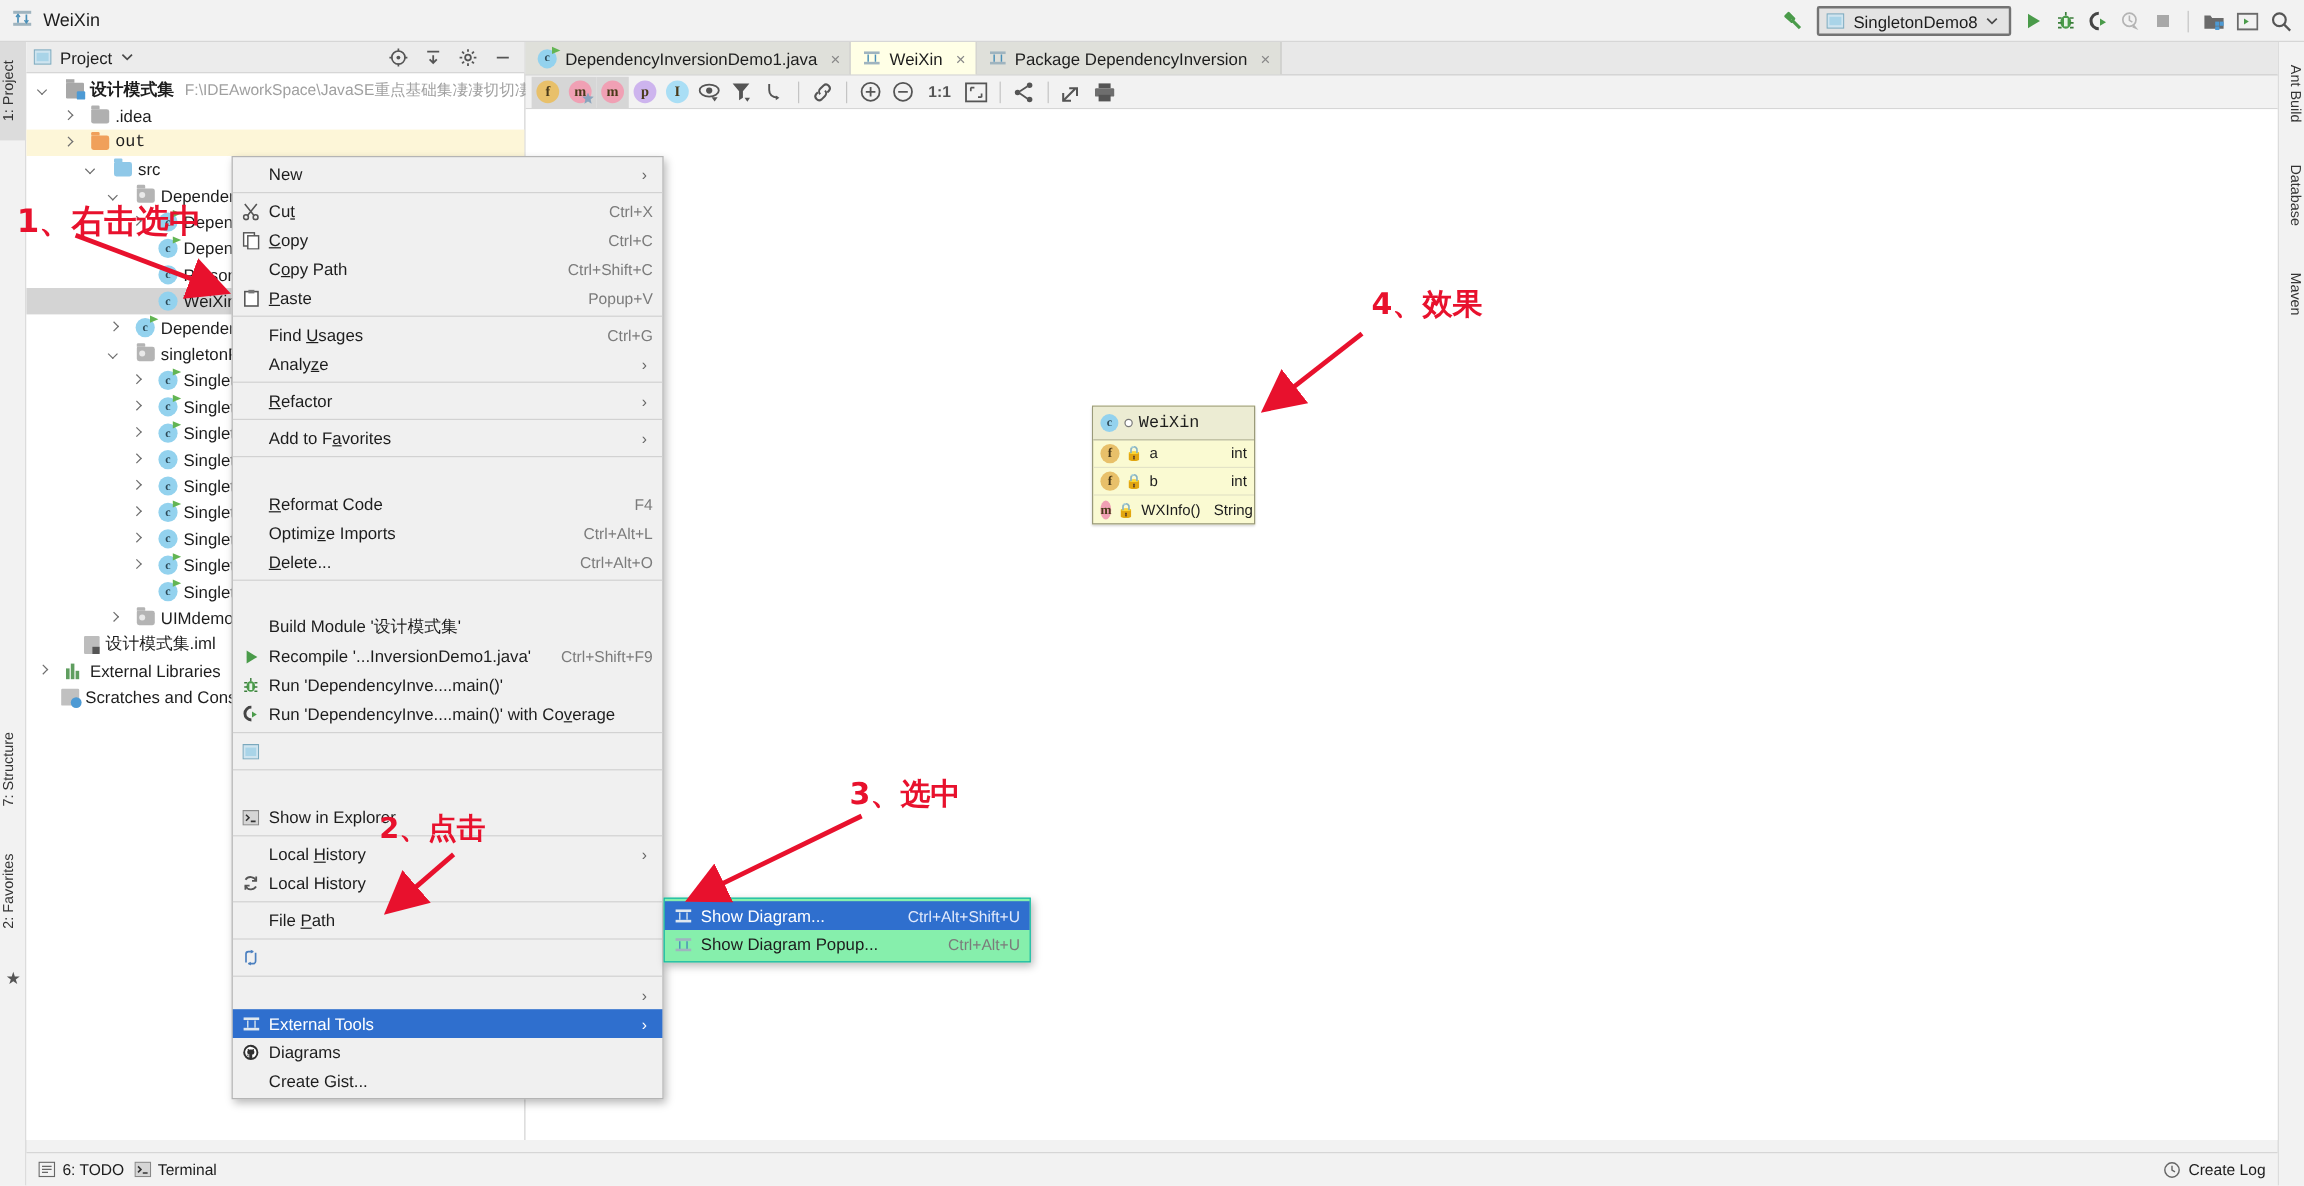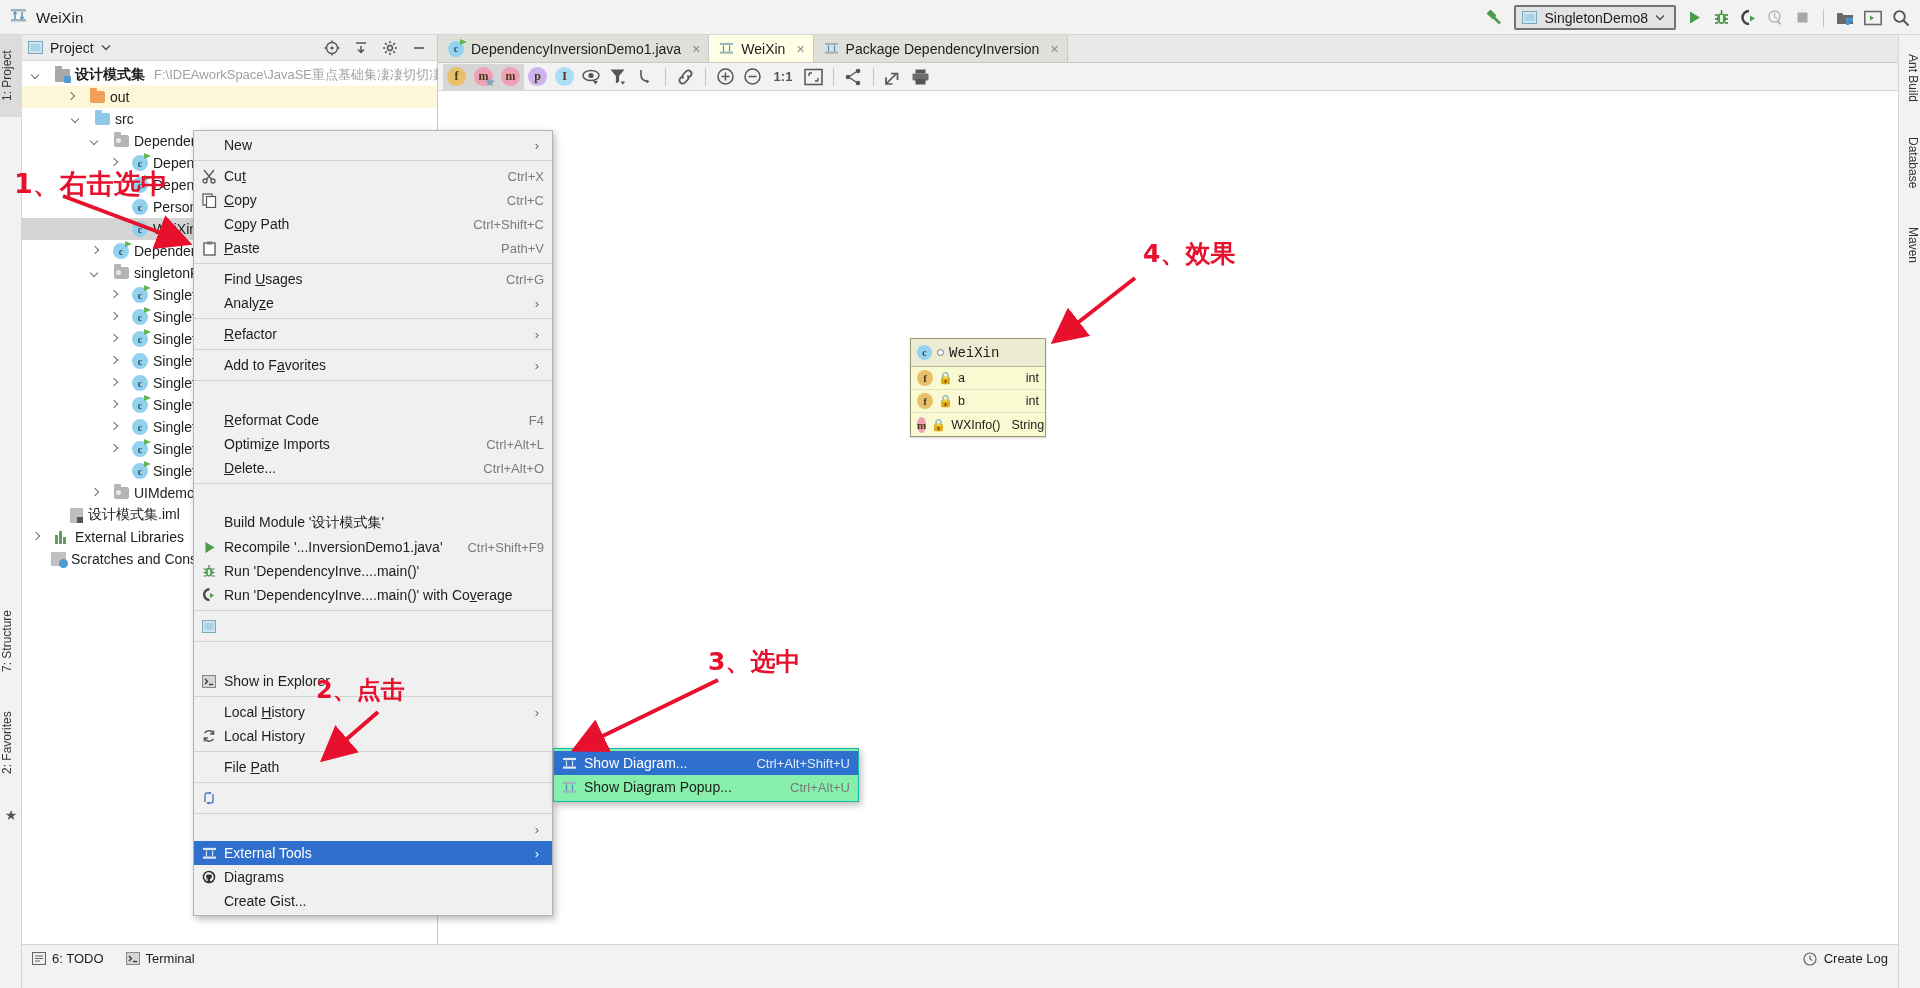--- a/index.html
+++ b/index.html
@@ -118,23 +118,23 @@
   .mi.sel .mi-key { color:#e2eafb; }
   .mi .mi-arrow { width:14px; flex:0 0 14px; text-align:center; color:#666; font-size:13px; }
   .mdiv { height:1px; background:#d2d2d2; margin:3px 0; }
   .u { text-decoration:underline; }
 
   
   .submenu { position:absolute; left:553px; top:748px; width:306px; background:#86efac;
      border:1px solid #14b8a6; box-shadow:2px 3px 7px rgba(0,0,0,.28); font-size:14px; padding:2px 0; z-index:50; }
 
   
-  .statusbar { position:absolute; left:22px; bottom:16px; right:22px; height:28px;
+  .statusbar { position:absolute; left:22px; bottom:0; right:22px; height:28px;
      background:#f2f2f2; border-top:1px solid #d6d6d6; display:flex; align-items:center;
-     gap:22px; padding:0 10px; font-size:13px; color:#1d1d1d; }
+     gap:8px; padding:0 10px; font-size:13px; color:#1d1d1d; }
   .sb-right { margin-left:auto; display:flex; align-items:center; gap:7px; }
 
   
   .anno { position:absolute; color:#e8112d; font-weight:bold; z-index:60;
      font-family:"DejaVu Sans","Liberation Sans",sans-serif; }
   .a1 { left:14px; top:166px; font-size:27px; }
   .a2 { left:316px; top:674px; font-size:24px; }
   .a3 { left:708px; top:645px; font-size:25px; }
   .a4 { left:1143px; top:237px; font-size:25px; }
   svg.arrows { position:absolute; left:0; top:0; width:1920px; height:988px; pointer-events:none; z-index:59; }
@@ -287,22 +287,27 @@
 
     <div class="tree">
 
       <div class="trow" style="padding-left:8px;">
         <span class="arrow d"></span>
         <span class="i-mod" style="margin-left:12px;"></span>
         <span class="tlabel bold">设计模式集</span>
         <span class="tpath">F:\IDEAworkSpace\JavaSE重点基础集凄凄切切凄切切</span>
       </div>
 
-
-      <div class="trow hl" style="padding-left:43px;">
+      <div class="trow" style="padding-left:29px;">
+        <span class="arrow r"></span>
+        <span class="i-folder gray" style="margin-left:12px;"></span>
+        <span class="tlabel">.idea</span>
+      </div>
+
+      <div class="trow hl" style="padding-left:29px;font-family:Liberation Mono, monospace;">
         <span class="arrow r"></span>
         <span class="i-folder orange" style="margin-left:12px;"></span>
         <span class="tlabel">out</span>
       </div>
 
       <div class="trow" style="padding-left:48px;">
         <span class="arrow d"></span>
         <span class="i-folder" style="margin-left:12px;"></span>
         <span class="tlabel">src</span>
       </div>
@@ -590,21 +595,21 @@
       <span class="mi-key">Ctrl+Shift+C</span>
     </div>
     <div class="mi">
       <span class="mi-ic">
         <svg width="15" height="15" viewBox="0 0 15 15">
             <rect x="2" y="2" width="11" height="12" stroke="#555" stroke-width="1.3" fill="#fff"></rect>
             <rect x="5" y="0.5" width="5" height="3" fill="#777"></rect>
           </svg>
       </span>
       <span class="mi-lab"><span class="u">P</span>aste</span>
-      <span class="mi-key">Path+V</span>
+      <span class="mi-key">Popup+V</span>
     </div>
     <div class="mdiv"></div>
     <div class="mi">
       <span class="mi-ic"></span>
       <span class="mi-lab">Find <span class="u">U</span>sages</span>
       <span class="mi-key">Ctrl+G</span>
     </div>
     <div class="mi">
       <span class="mi-ic"></span>
       <span class="mi-lab">Analy<span class="u">z</span>e</span>

